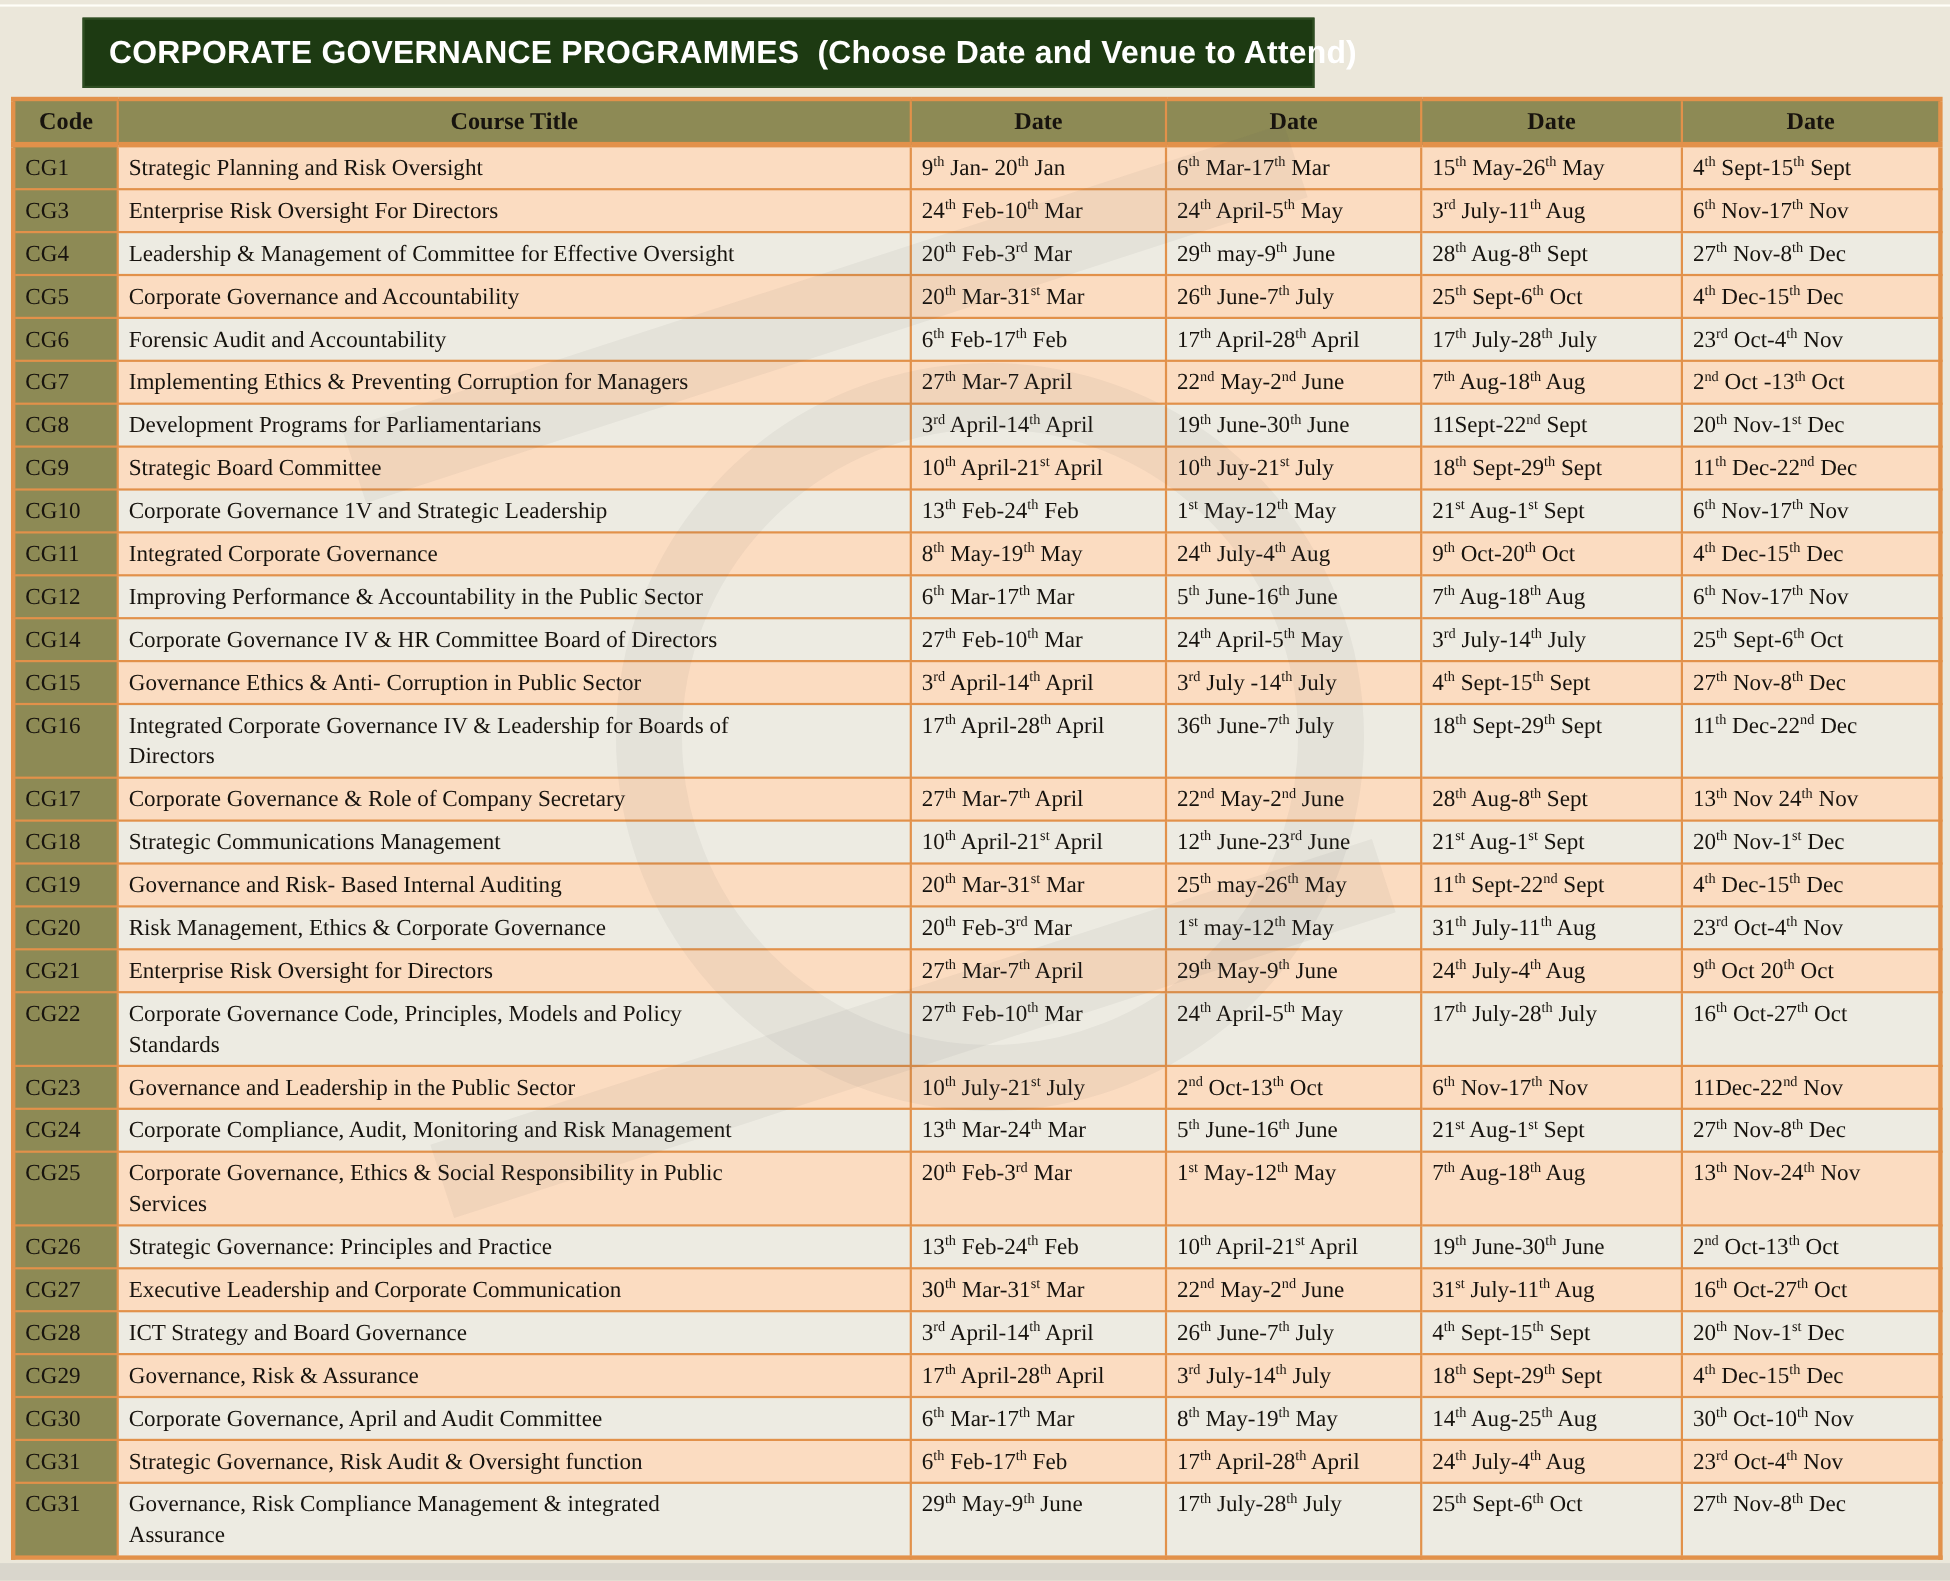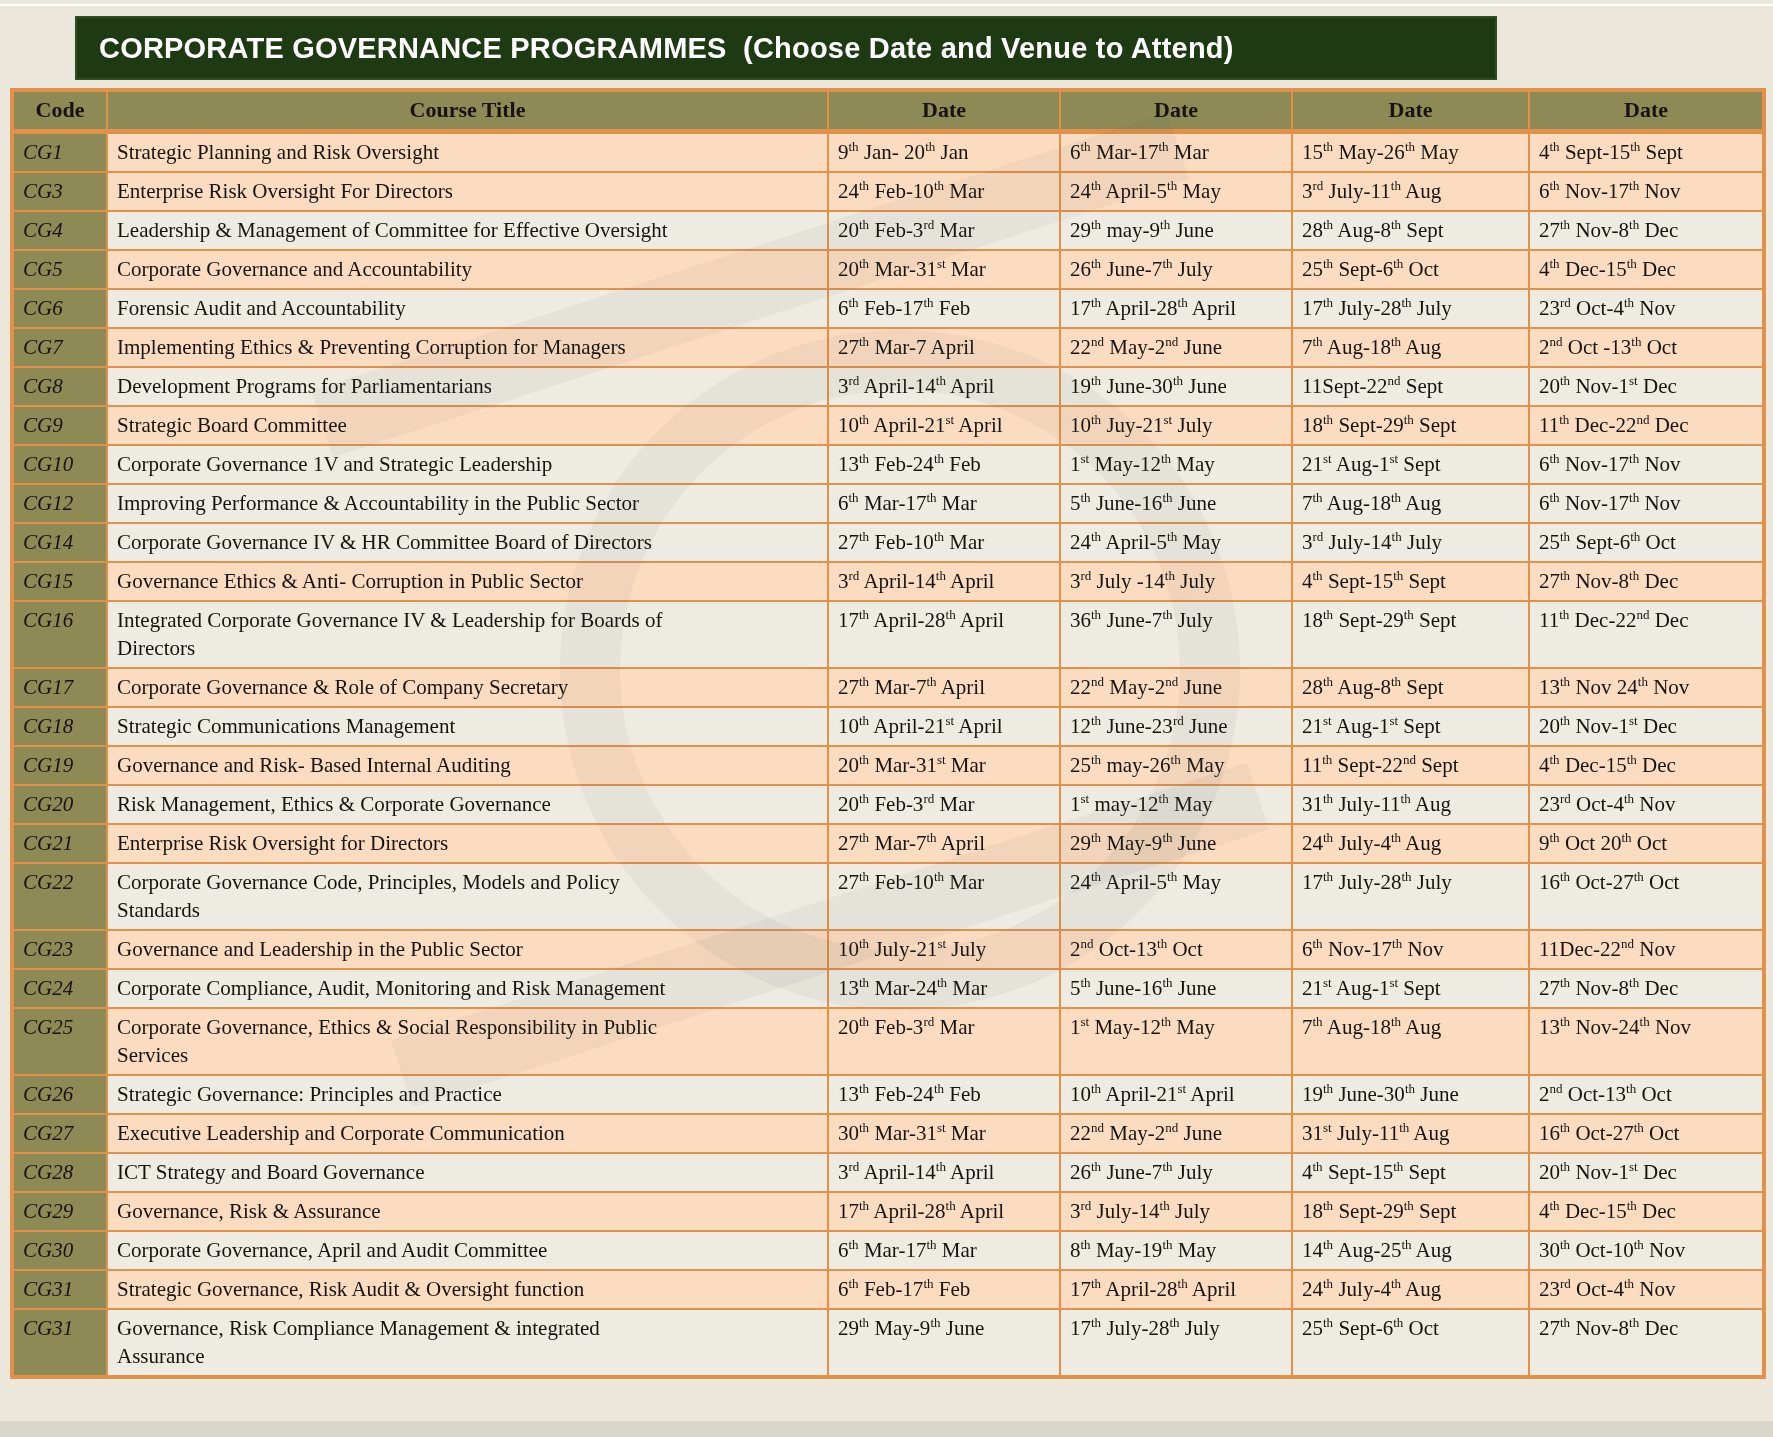--- a/index.html
+++ b/index.html
@@ -19,21 +19,21 @@
   }
   .top-line {
     position: absolute;
     left: 0; top: 4px; width: 100%; height: 2px;
     background: #fffef8;
   }
   .title-bar {
     position: absolute;
     left: 75px;
     top: 16px;
-    width: 1422px;
+    width: 1120px;
     height: 64px;
     background: var(--title-bg, #1d3a12);
     border: 2px solid #2e4d22;
     box-sizing: border-box;
     display: flex;
     align-items: center;
     padding-left: 22px;
     color: #ffffff;
     font-family: "Liberation Sans", sans-serif;
     font-weight: bold;
@@ -65,21 +65,20 @@
     font-size: 22px;
     border-bottom: 5px solid var(--border-color, #e2914a);
     border-top: 4px solid var(--border-color, #e2914a);
     text-align: center;
   }
   table.programmes {
     border: 4px solid var(--border-color, #e2914a);
   }
   td.code-cell {
     background: var(--header-bg, #8d8a55);
-    font-style: italic;
   }
   tr.row-odd td:not(.code-cell)  { background: var(--row-peach, #fbdcc1); }
   tr.row-even td:not(.code-cell) { background: var(--row-light, #edebe2); }
   td.title-cell { white-space: pre-line; margin-left: 28px; }
   td.date-cell  { }
   sup { font-size: 13px; line-height: 0; }
   .watermark {
     position: absolute;
     pointer-events: none;
     opacity: 0.06;
@@ -200,20 +199,28 @@
           <td class="date-cell">11<sup>th</sup> Dec-22<sup>nd</sup> Dec</td>
         </tr>
         <tr class="row-even">
           <td class="code-cell">CG10</td>
           <td class="title-cell">Corporate Governance 1V and Strategic Leadership</td>
           <td class="date-cell">13<sup>th</sup> Feb-24<sup>th</sup> Feb</td>
           <td class="date-cell">1<sup>st</sup> May-12<sup>th</sup> May</td>
           <td class="date-cell">21<sup>st</sup> Aug-1<sup>st</sup> Sept</td>
           <td class="date-cell">6<sup>th</sup> Nov-17<sup>th</sup> Nov</td>
         </tr>
+        <tr class="row-odd">
+          <td class="code-cell">CG11</td>
+          <td class="title-cell">Integrated Corporate Governance</td>
+          <td class="date-cell">8<sup>th</sup> May-19<sup>th</sup> May</td>
+          <td class="date-cell">24<sup>th</sup> July-4<sup>th</sup> Aug</td>
+          <td class="date-cell">9<sup>th</sup> Oct-20<sup>th</sup> Oct</td>
+          <td class="date-cell">4<sup>th</sup> Dec-15<sup>th</sup> Dec</td>
+        </tr>
         <tr class="row-even">
           <td class="code-cell">CG12</td>
           <td class="title-cell">Improving Performance &amp; Accountability in the Public Sector</td>
           <td class="date-cell">6<sup>th</sup> Mar-17<sup>th</sup> Mar</td>
           <td class="date-cell">5<sup>th</sup> June-16<sup>th</sup> June</td>
           <td class="date-cell">7<sup>th</sup> Aug-18<sup>th</sup> Aug</td>
           <td class="date-cell">6<sup>th</sup> Nov-17<sup>th</sup> Nov</td>
         </tr>
         <tr class="row-even">
           <td class="code-cell">CG14</td>

